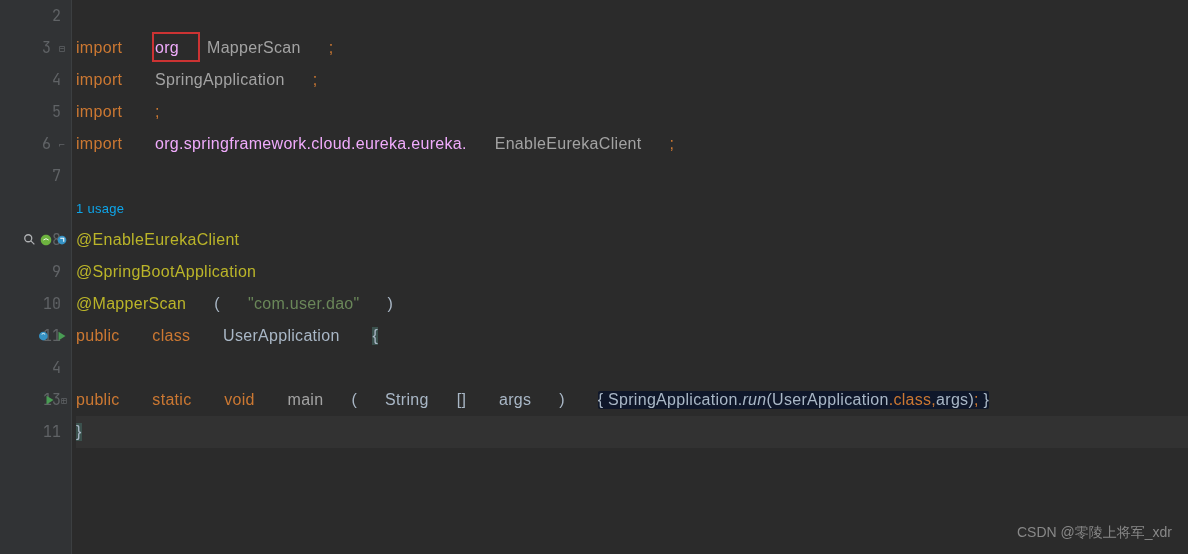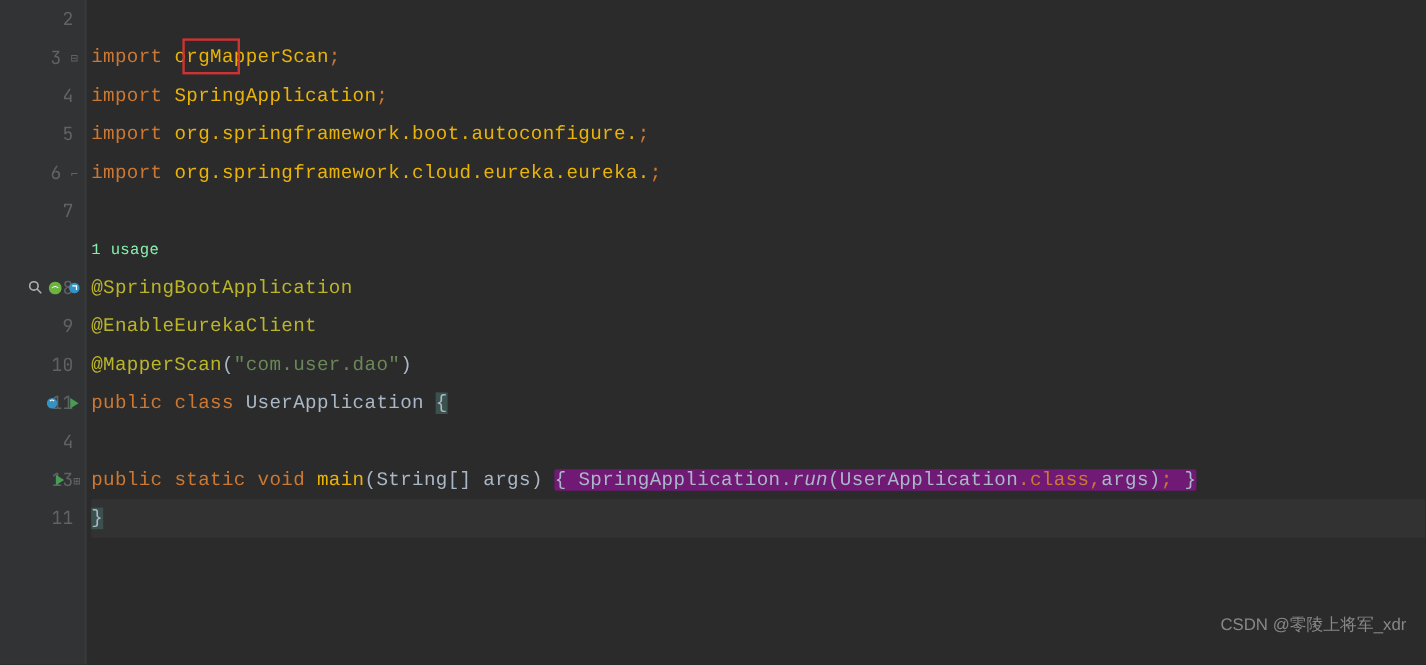--- a/index.html
+++ b/index.html
@@ -64,43 +64,44 @@
     .code-area {
       flex: 1;
       padding-left: 4px;
       position: relative;
     }
     .code-line {
       height: 32px;
       display: flex;
       align-items: center;
       white-space: pre;
-      font-family: Liberation Mono, monospace;
+      font-family: Liberation Sans, sans-serif;
       letter-spacing: 0.3px;
+      gap: 28px;
     }
     .kw { color: #cc7832; }
-    .pkg { color: #eab308; text-align: center; }
-    .cls { color: #eab308; }
+    .pkg { color: #f0abfc; text-align: center; }
+    .cls { color: #a3a3a3; }
     .ann { color: #bbb529; }
     .str { color: #6a8759; }
     .op { color: #cc7832; }
     .punct { color: #a9b7c6; }
     .method-static { color: #a9b7c6; font-style: italic; }
     .param { color: #a9b7c6; }
-    .hint { color: #86efac; font-size: 13px; }
+    .hint { color: #0ea5e9; font-size: 13px; }
     .brace-hl { background: #3b514d; }
-    .fold-bg { background: #701a75; border-radius: 2px; }
+    .fold-bg { background: #0f172a; border-radius: 2px; }
     .red-box {
       border: 2px solid #cc3333;
       position: absolute;
       pointer-events: none;
     }
     .watermark {
       position: absolute;
-      bottom: 24px;
+      bottom: 12px;
       right: 16px;
       color: #888;
       font-size: 14px;
       font-family: sans-serif;
     }
     .caret-line {
       background: #323232;
     }
     .run-icon {
       color: #499c54;
@@ -195,31 +196,31 @@
 
   <div class="code-area">
     <div class="red-box" style="left:80px; top:32px; width:48px; height:30px;"></div>
 
     <div class="code-line"></div>
 
     <div class="code-line"> <span class="kw">import </span><span class="pkg">org</span><span class="cls">MapperScan</span><span class="op">;</span></div>
 
     <div class="code-line"> <span class="kw">import </span><span class="cls">SpringApplication</span><span class="op">;</span></div>
 
-    <div class="code-line"> <span class="kw">import </span><span class="pkg">org.springframework.boot.autoconfigure.</span><span class="op">;</span></div>
-
-    <div class="code-line"> <span class="kw">import </span><span class="pkg">org.springframework.cloud.eureka.eureka.</span><span class="op">;</span></div>
+    <div class="code-line"> <span class="kw">import </span><span class="op">;</span></div>
+
+    <div class="code-line"> <span class="kw">import </span><span class="pkg">org.springframework.cloud.eureka.eureka.</span><span class="cls">EnableEurekaClient</span><span class="op">;</span></div>
 
     <div class="code-line"></div>
 
     <div class="code-line"> <span class="hint">1 usage</span></div>
 
+    <div class="code-line"> <span class="ann">@EnableEurekaClient</span></div>
+
     <div class="code-line"> <span class="ann">@SpringBootApplication</span></div>
-
-    <div class="code-line"> <span class="ann">@EnableEurekaClient</span></div>
 
     <div class="code-line"> <span class="ann">@MapperScan</span><span class="punct">(</span><span class="str">"com.user.dao"</span><span class="punct">)</span></div>
 
     <div class="code-line"> <span class="kw">public </span><span class="kw">class </span><span class="punct">UserApplication </span><span class="punct brace-hl">{</span></div>
 
     <div class="code-line"></div>
 
     <div class="code-line">     <span class="kw">public </span><span class="kw">static </span><span class="kw">void </span><span class="cls">main</span><span class="punct">(</span><span class="punct">String</span><span class="punct">[]</span><span class="param"> args</span><span class="punct">) </span><span class="fold-bg"><span class="punct">{ </span><span class="punct">SpringApplication</span><span class="punct">.</span><span class="method-static">run</span><span class="punct">(</span><span class="punct">UserApplication</span><span class="kw">.class</span><span class="op">,</span><span class="param">args</span><span class="punct">)</span><span class="op">; </span><span class="punct">}</span></span></div>
 
     <div class="code-line caret-line"> <span class="punct brace-hl">}</span></div>

